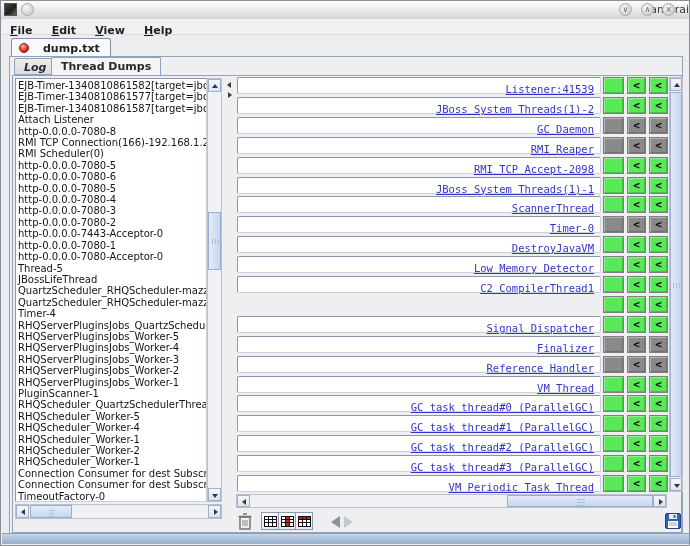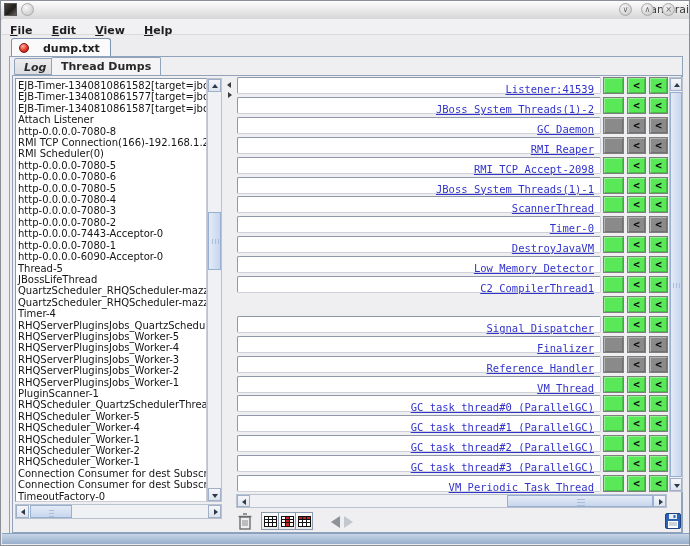--- a/index.html
+++ b/index.html
@@ -106,21 +106,21 @@
           <div class="list-item">RMI TCP Connection(166)-192.168.1.2</div>
           <div class="list-item">RMI Scheduler(0)</div>
           <div class="list-item">http-0.0.0.0-7080-5</div>
           <div class="list-item">http-0.0.0.0-7080-6</div>
           <div class="list-item">http-0.0.0.0-7080-5</div>
           <div class="list-item">http-0.0.0.0-7080-4</div>
           <div class="list-item">http-0.0.0.0-7080-3</div>
           <div class="list-item">http-0.0.0.0-7080-2</div>
           <div class="list-item">http-0.0.0.0-7443-Acceptor-0</div>
           <div class="list-item">http-0.0.0.0-7080-1</div>
-          <div class="list-item">http-0.0.0.0-6090-Acceptor-0</div>
+          <div class="list-item">http-0.0.0.0-7080-Acceptor-0</div>
           <div class="list-item">Thread-5</div>
           <div class="list-item">JBossLifeThread</div>
           <div class="list-item">QuartzScheduler_RHQScheduler-mazztower</div>
           <div class="list-item">QuartzScheduler_RHQScheduler-mazztower</div>
           <div class="list-item">Timer-4</div>
           <div class="list-item">RHQServerPluginsJobs_QuartzSchedulerThre</div>
           <div class="list-item">RHQServerPluginsJobs_Worker-5</div>
           <div class="list-item">RHQServerPluginsJobs_Worker-4</div>
           <div class="list-item">RHQServerPluginsJobs_Worker-3</div>
           <div class="list-item">RHQServerPluginsJobs_Worker-2</div>

